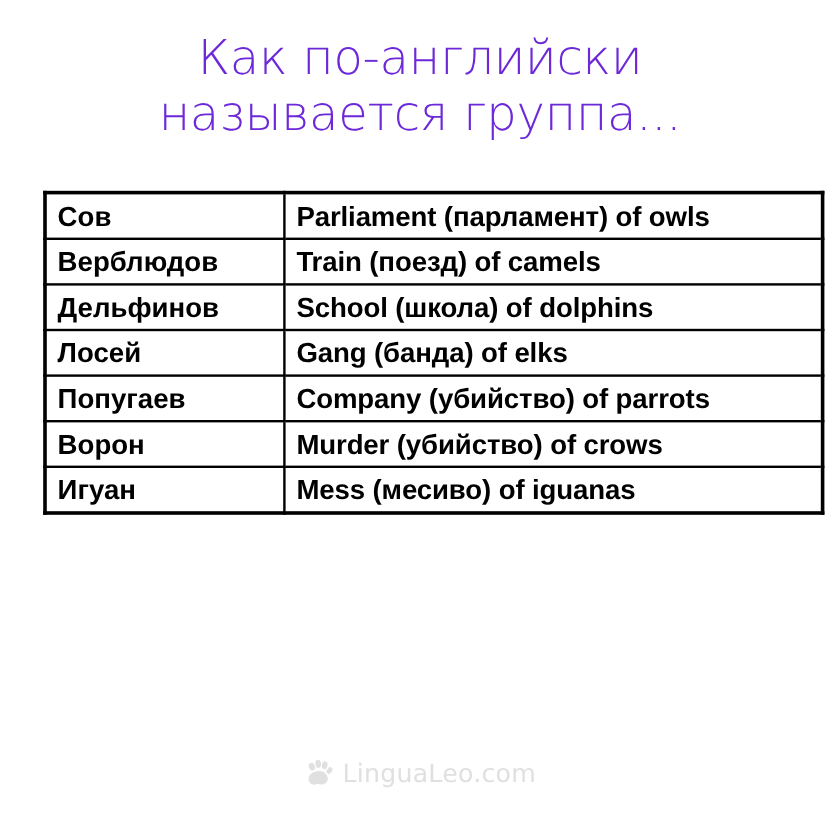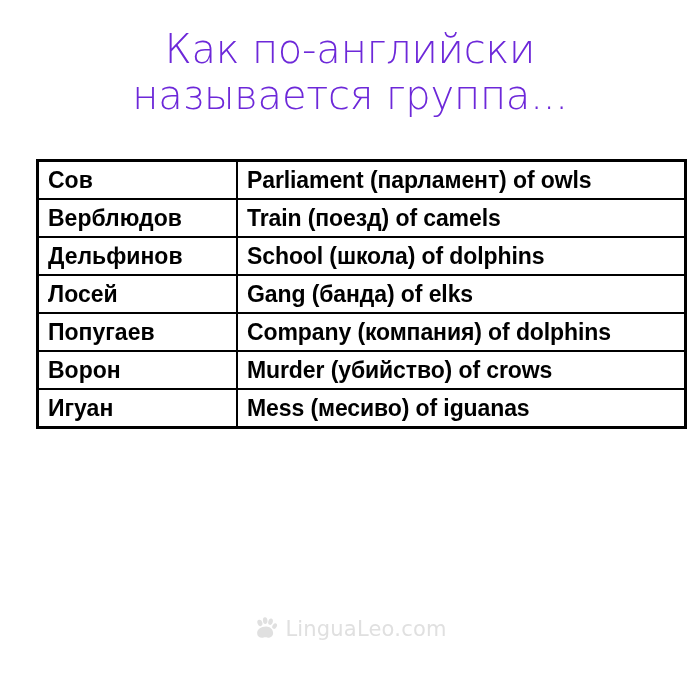--- a/index.html
+++ b/index.html
@@ -68,21 +68,21 @@
   }
   td.col-en {
     width: 437px;
     letter-spacing: -0.1px;
   }
 
   
   .footer {
     position: absolute;
     left: 0;
-    top: 616px;
+    top: 632px;
     width: 700px;
     display: flex;
     align-items: center;
     justify-content: center;
     gap: 6px;
   }
   .paw-icon {
     display: block;
     width: 26px;
     height: 26px;
@@ -118,21 +118,21 @@
       <tr>
         <td class="col-ru">Дельфинов</td>
         <td class="col-en">School (школа) of dolphins</td>
       </tr>
       <tr>
         <td class="col-ru">Лосей</td>
         <td class="col-en">Gang (банда) of elks</td>
       </tr>
       <tr>
         <td class="col-ru">Попугаев</td>
-        <td class="col-en">Company (компания) of dolphins</td>
+        <td class="col-en">Company (убийство) of parrots</td>
       </tr>
       <tr>
         <td class="col-ru">Ворон</td>
         <td class="col-en">Murder (убийство) of crows</td>
       </tr>
       <tr>
         <td class="col-ru">Игуан</td>
         <td class="col-en">Mess (месиво) of iguanas</td>
       </tr>
     </tbody>

